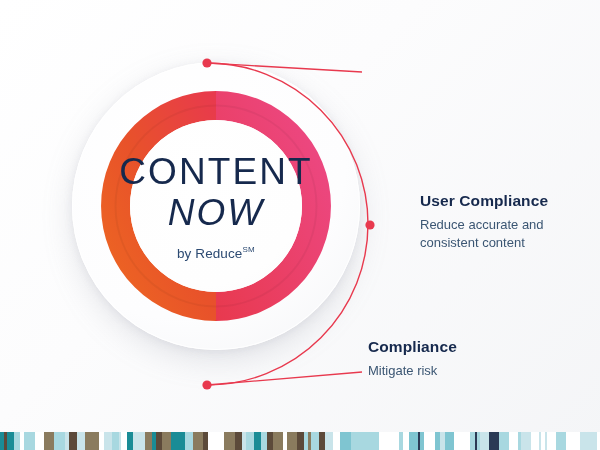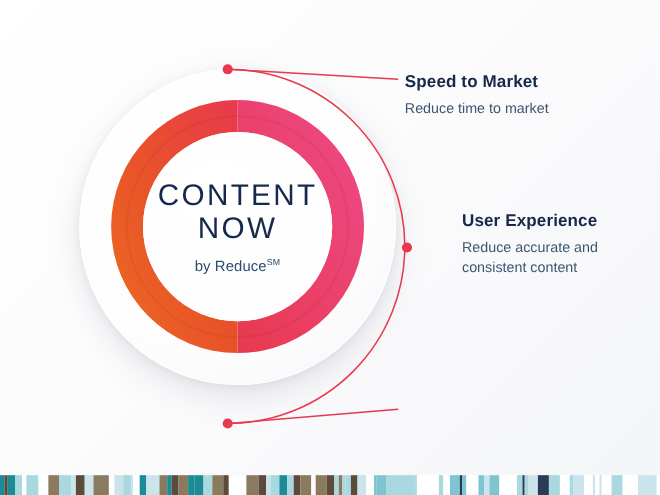--- a/index.html
+++ b/index.html
@@ -60,27 +60,27 @@
     border-radius: 50%;
     background: radial-gradient(circle at 40% 34%, #ffffff 0%, #fefefe 70%, #fafafb 100%);
     display: flex;
     flex-direction: column;
     align-items: center;
     justify-content: center;
   }
 
   .brand-line1, .brand-line2 {
     color: #16294d;
-    font-size: 27px;
+    font-size: 37px;
     letter-spacing: 2.1px;
     line-height: 1.08;
     font-weight: 400;
     white-space: nowrap;
   }
-  .brand-line2 { margin-top: 1px; }
+  .brand-line2 { margin-top: 1px; font-style: italic; }
   .brand-sub {
     margin-top: 12px;
     color: #2c4a72;
     font-size: 13.5px;
     font-weight: 400;
     letter-spacing: 0.1px;
     white-space: nowrap;
   }
   .brand-sub sup {
     font-size: 8px;
@@ -179,30 +179,30 @@
 
     <line x1="207" y1="63" x2="362" y2="72" stroke="#E8394E" stroke-width="1.3"></line>
 
     <line x1="207" y1="385" x2="362" y2="372" stroke="#E8394E" stroke-width="1.3"></line>
 
     <circle cx="207" cy="63" r="4.6" fill="#E8394E"></circle>
     <circle cx="370" cy="225" r="4.6" fill="#E8394E"></circle>
     <circle cx="207" cy="385" r="4.6" fill="#E8394E"></circle>
   </svg>
 
-  <div class="callout" id="callout-0">
-    <div class="c-title">Speed to Market</div>
-    <div class="c-desc">Reduce time to market</div>
-  </div>
 
   <div class="callout" id="callout-1">
-    <div class="c-title">User Experience</div>
+    <div class="c-title">User Compliance</div>
     <div class="c-desc" style="max-width:160px;">Reduce accurate and consistent content</div>
   </div>
 
+  <div class="callout" id="callout-2">
+    <div class="c-title">Compliance</div>
+    <div class="c-desc">Mitigate risk</div>
+  </div>
 
   <div class="barcode" id="barcode-strip">
       <span style="width: 4px; background: rgb(26, 140, 150);"></span>
       <span style="width: 3px; background: rgb(92, 74, 58);"></span>
       <span style="width: 7px; background: rgb(26, 140, 150);"></span>
       <span style="width: 6px; background: rgb(168, 216, 224);"></span>
       <span style="width: 4px; background: rgb(255, 255, 255);"></span>
       <span style="width: 11px; background: rgb(168, 216, 224);"></span>
       <span style="width: 9px; background: rgb(255, 255, 255);"></span>
       <span style="width: 10px; background: rgb(138, 123, 94);"></span>

